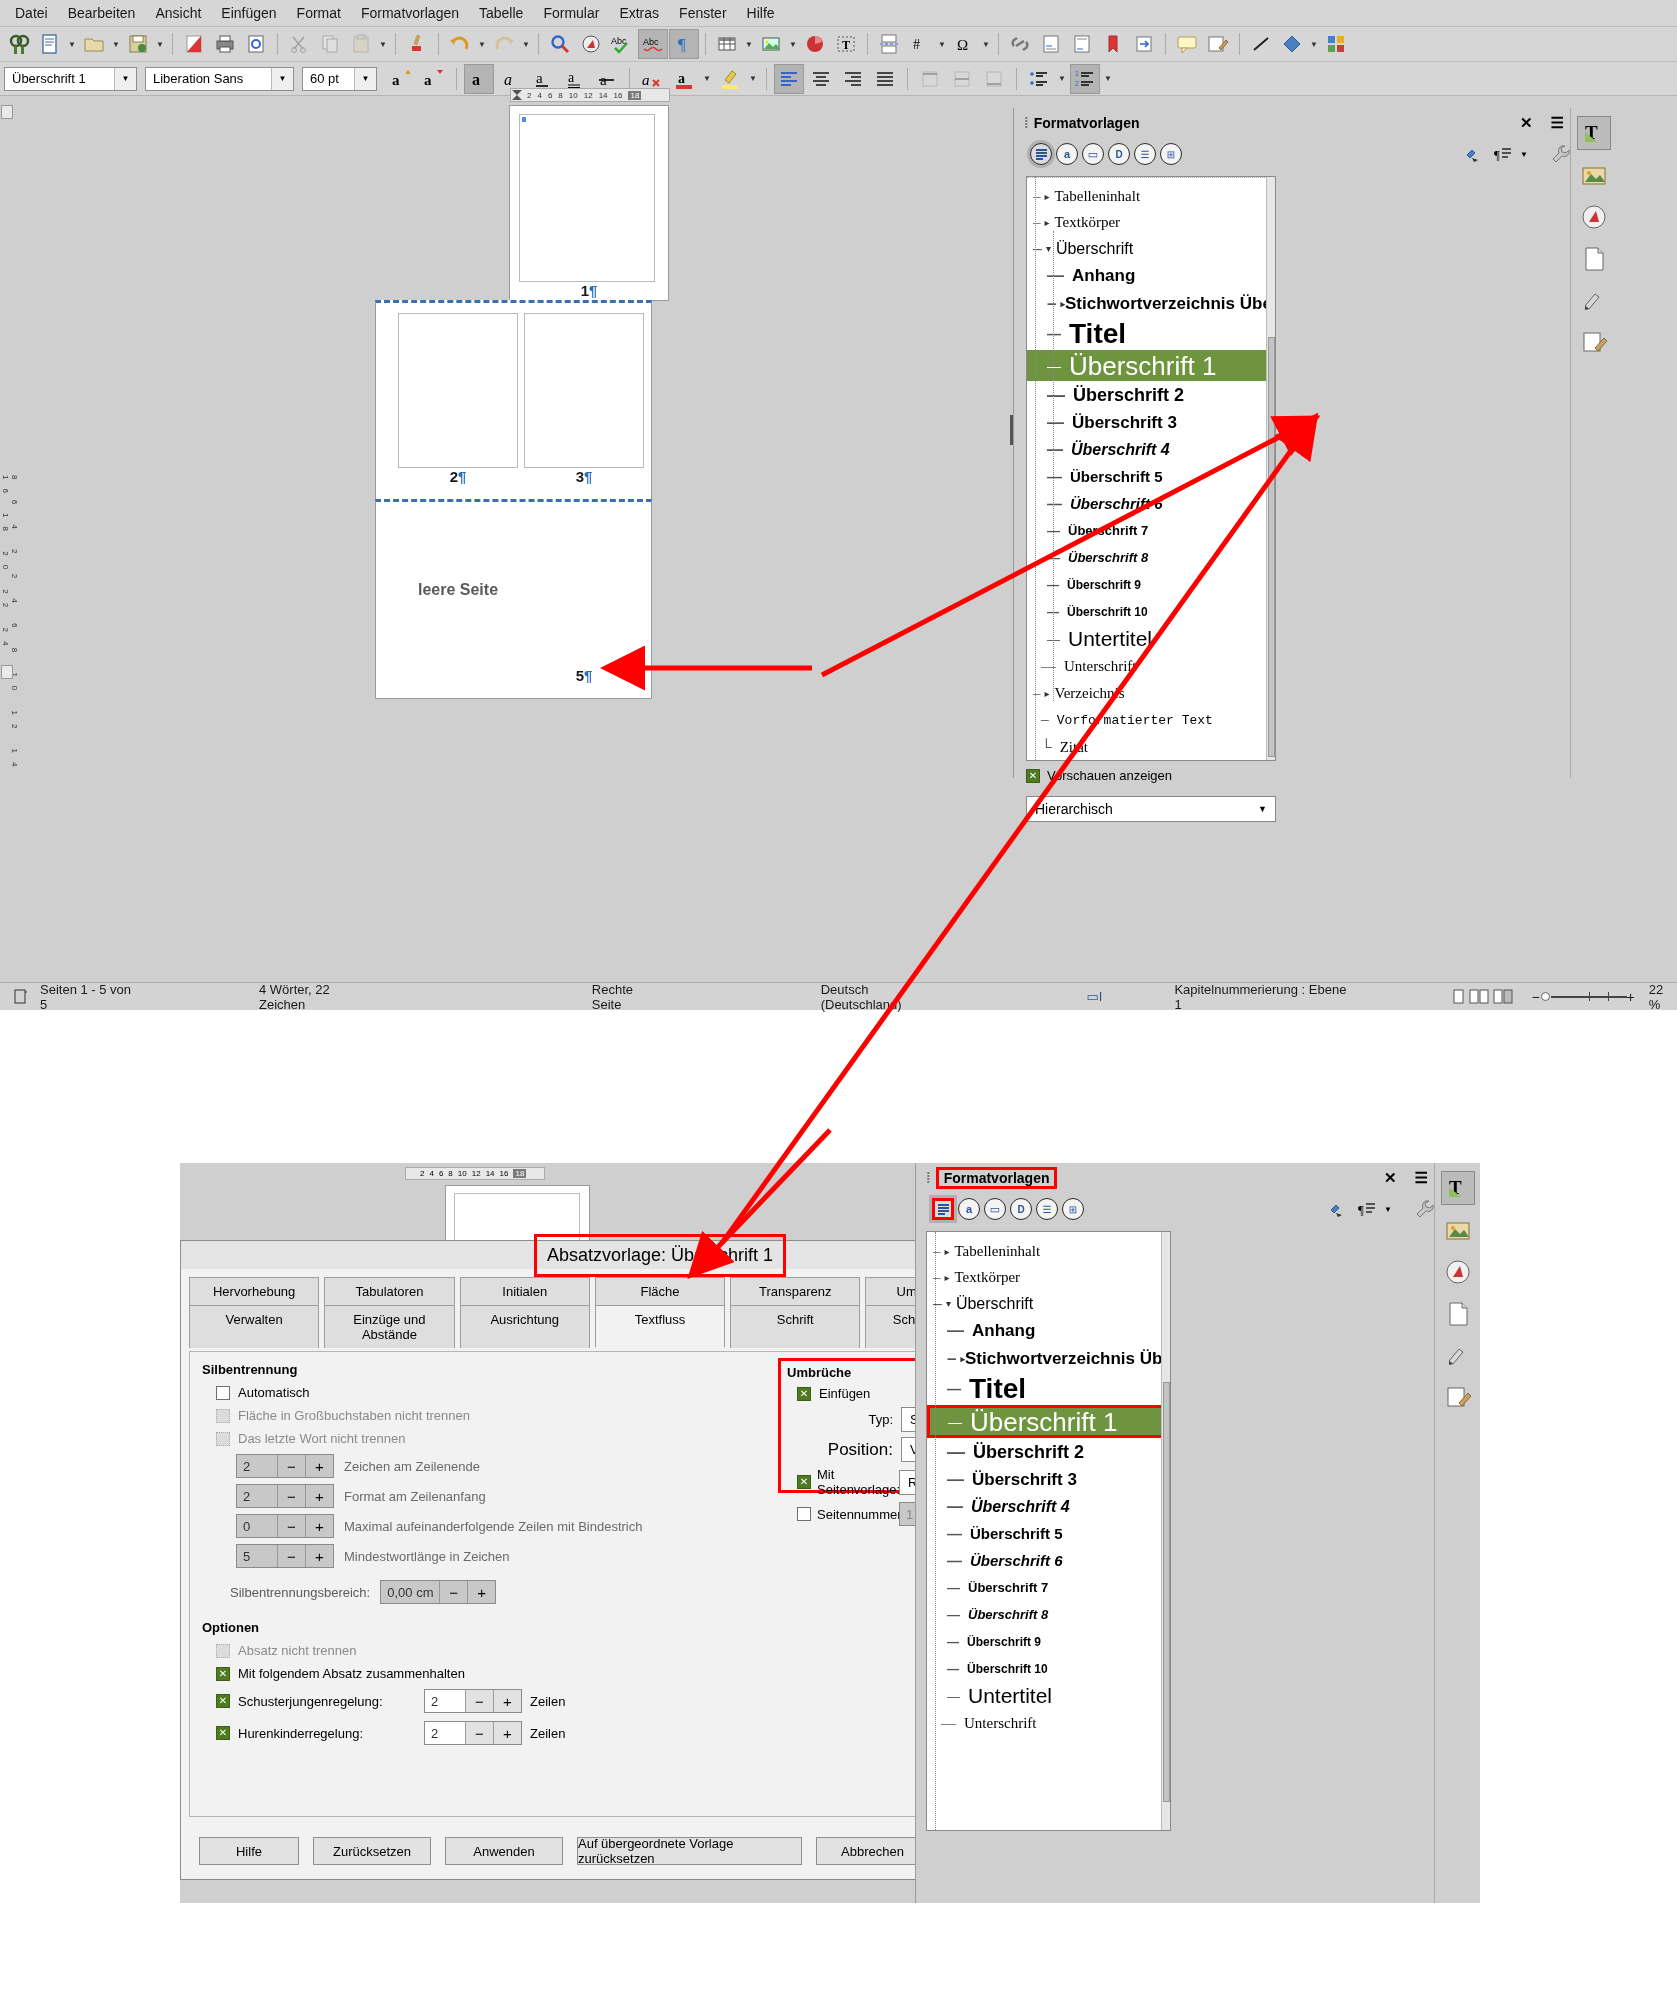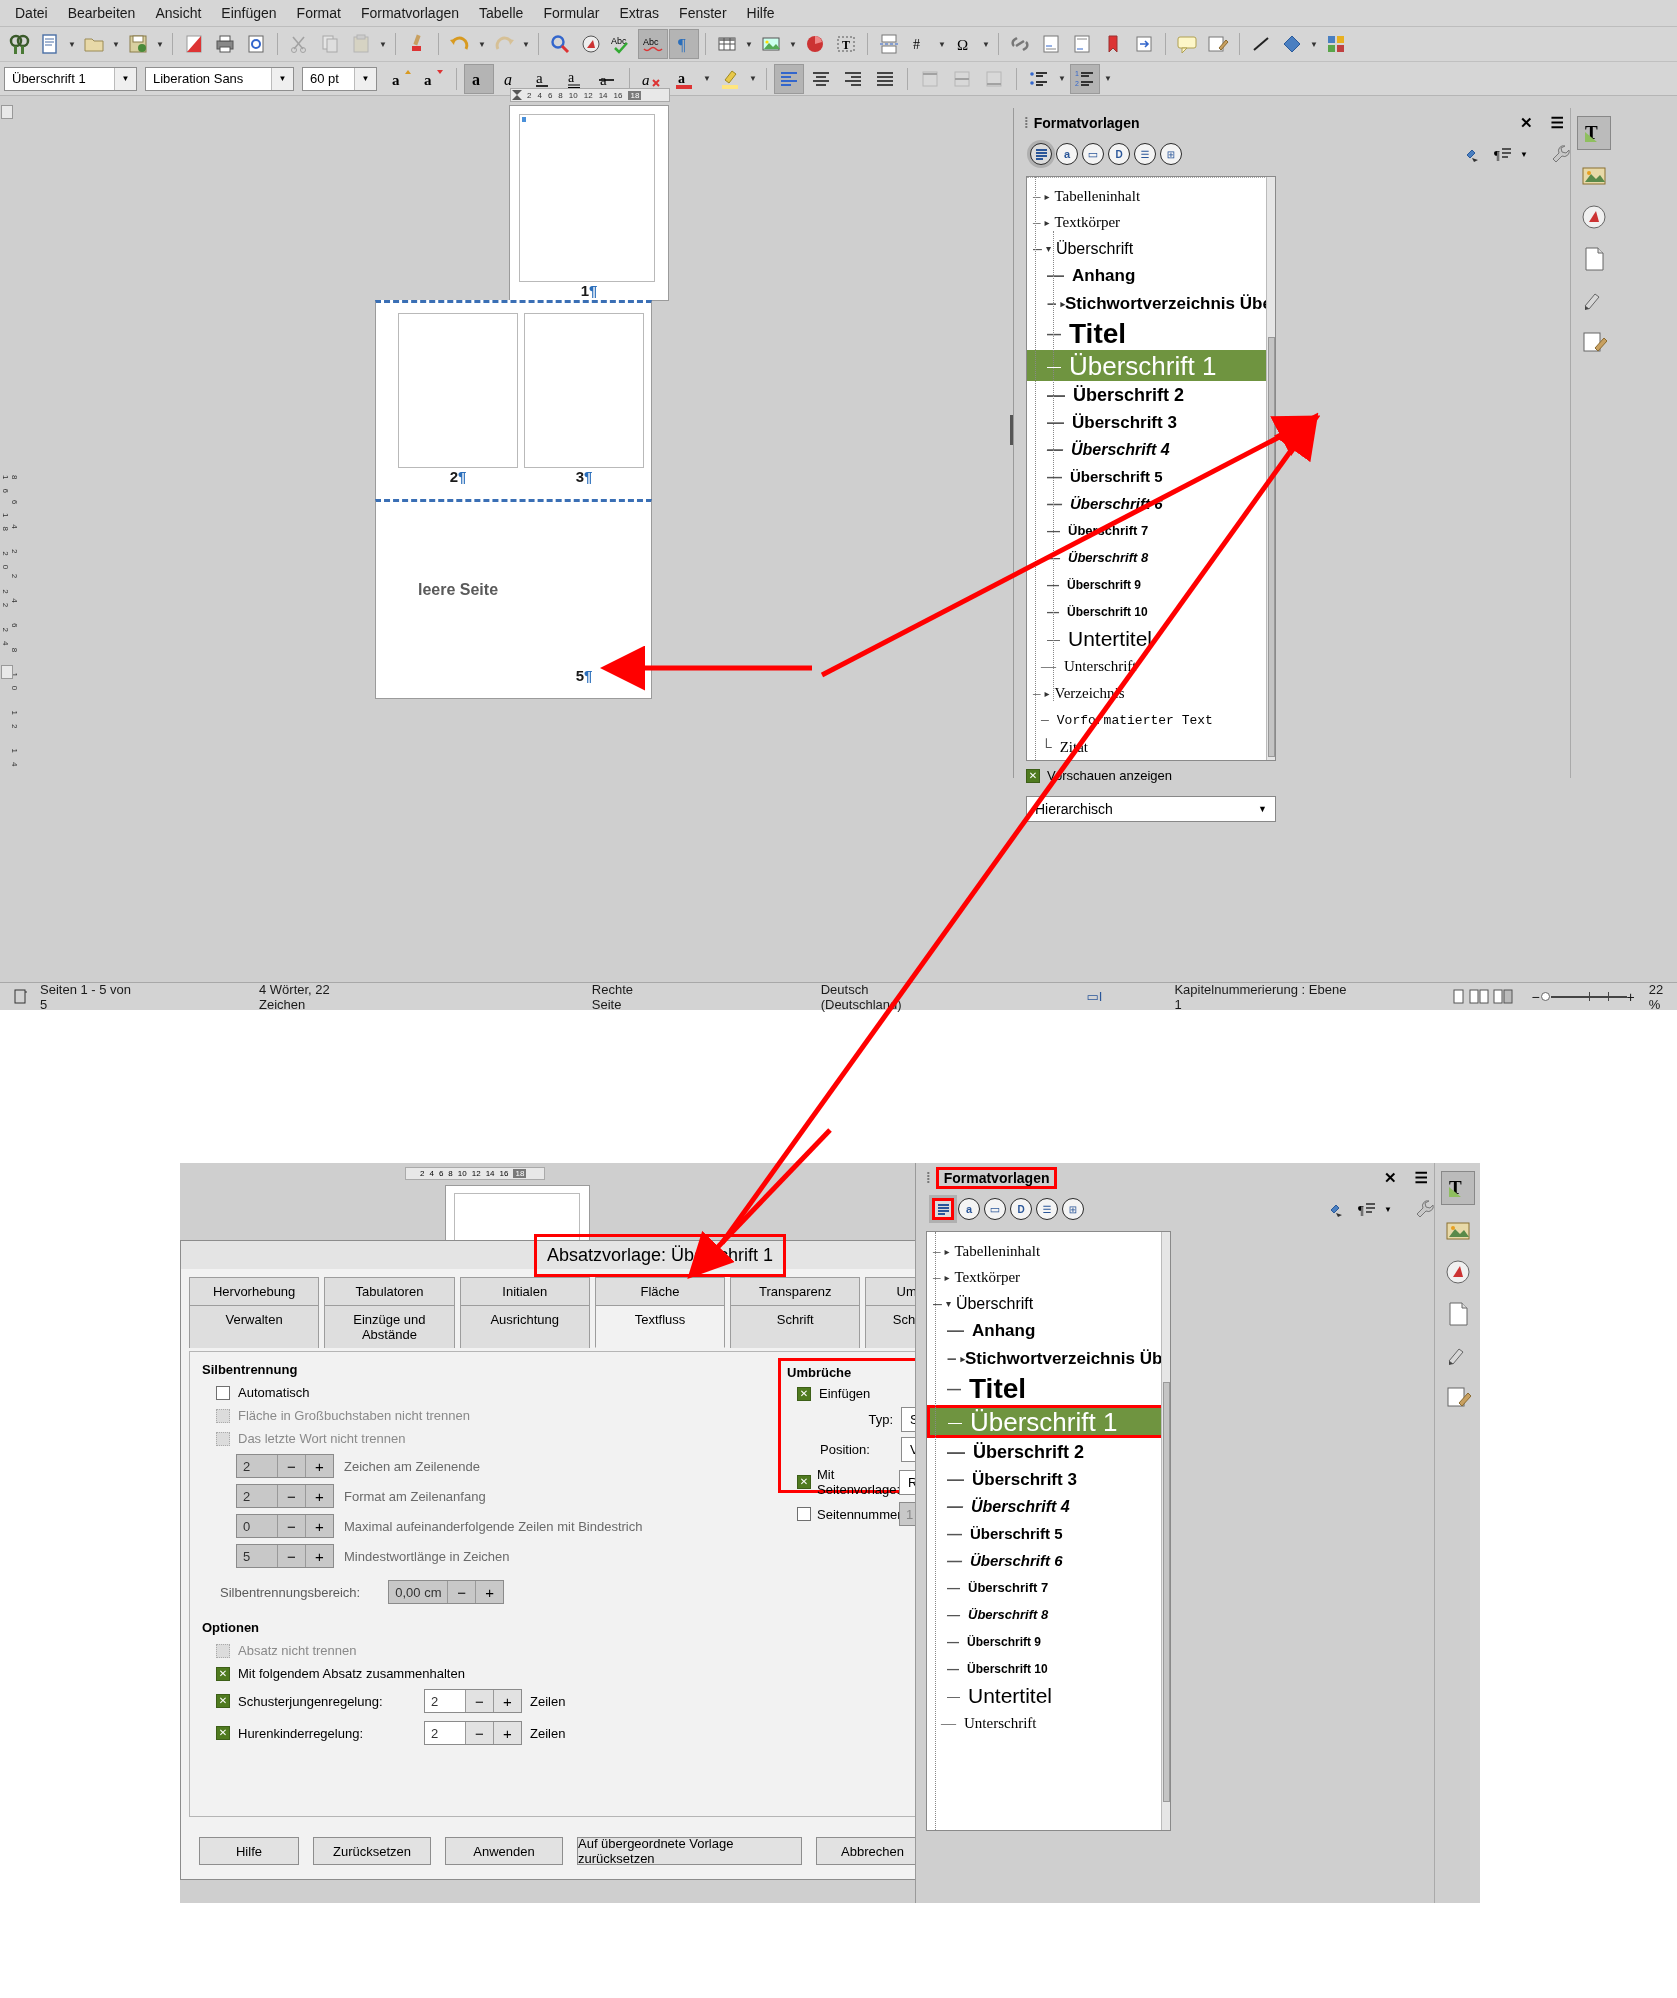--- a/index.html
+++ b/index.html
@@ -903,21 +903,21 @@
         </div>
         <div style="display:flex; align-items:center; gap:10px; margin-top:6px; margin-left:34px;">
           <span class="spin">
             <span class="sv">5</span>
             <span class="sb">−</span>
             <span class="sb">+</span>
           </span>
           <span style="font-size:13px; color:#6a6a6a;">Mindestwortlänge in Zeichen</span>
         </div>
 
-        <div style="display:flex; align-items:center; gap:28px; margin-top:12px; margin-left:18px;">
+        <div style="display:flex; align-items:center; gap:10px; margin-top:12px; margin-left:28px;">
           <span style="font-size:13px; color:#5a5a5a;">Silbentrennungsbereich:</span>
           <span class="spin">
             <span class="sv" style="width:58px;">0,00 cm</span>
             <span class="sb">−</span>
             <span class="sb">+</span>
           </span>
         </div>
       </div>
 
       <div class="redbox" style="position:absolute; left:588px; top:6px; width:350px; height:135px; background:#f2f2f2;">
@@ -927,21 +927,21 @@
           <span style="font-size:13px;">Einfügen</span>
         </div>
         <div style="display:flex; align-items:center; margin:6px 8px 0 16px;">
           <span style="font-size:13px; width:104px; text-align:right; padding-right:8px;">Typ:</span>
           <span class="selbox" style="flex:1;">
             <span>Seite</span>
             <span style="font-size:9px;">▼</span>
           </span>
         </div>
         <div style="display:flex; align-items:center; margin:5px 8px 0 16px;">
-          <span style="font-size:13px; width:104px; text-align:center; padding-right:8px;">Position:</span>
+          <span style="font-size:17px; width:104px; text-align:right; padding-right:8px;">Position:</span>
           <span class="selbox" style="flex:1;">
             <span>Vor</span>
             <span style="font-size:9px;">▼</span>
           </span>
         </div>
         <div style="display:flex; align-items:center; margin:5px 8px 0 16px;">
           <span class="chk on" style="margin-right:6px;">✕</span>
           <span style="font-size:13px; width:82px;">Mit Seitenvorlage:</span>
           <span class="selbox" style="flex:1;">
             <span>Rechte Seite</span>

